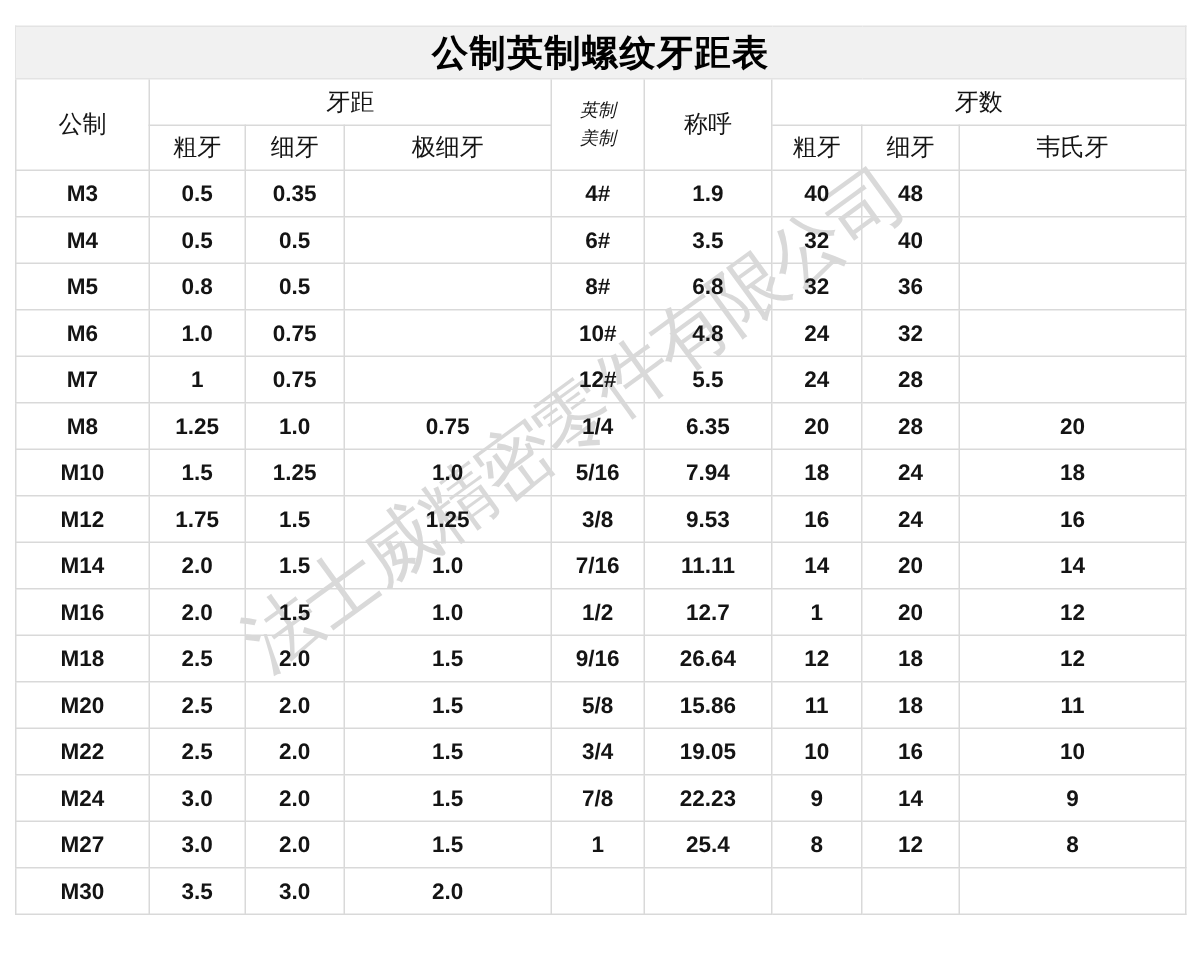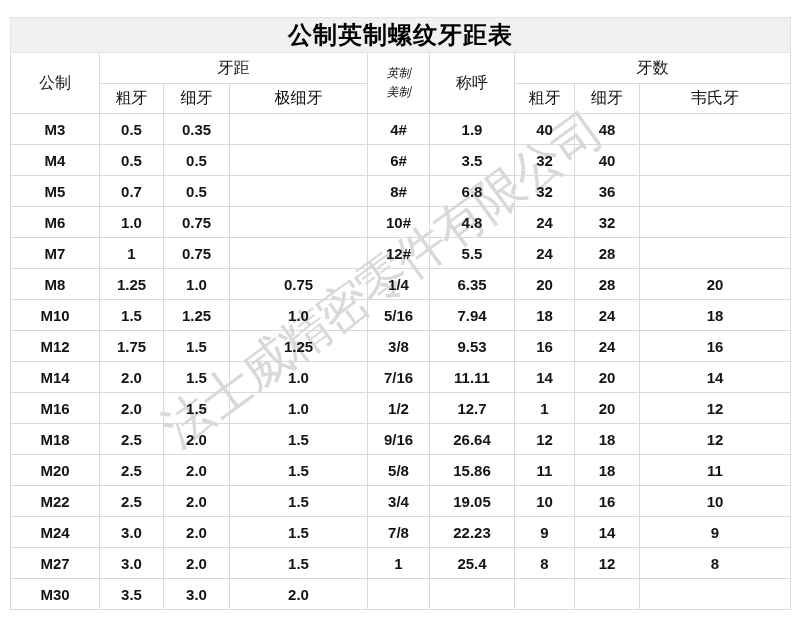--- a/index.html
+++ b/index.html
@@ -129,21 +129,21 @@
           <td>0.5</td>
           <td></td>
           <td>6#</td>
           <td>3.5</td>
           <td>32</td>
           <td>40</td>
           <td></td>
         </tr>
         <tr>
           <td>M5</td>
-          <td>0.7</td>
+          <td>0.8</td>
           <td>0.5</td>
           <td></td>
           <td>8#</td>
           <td>6.8</td>
           <td>32</td>
           <td>36</td>
           <td></td>
         </tr>
         <tr>
           <td>M6</td>

